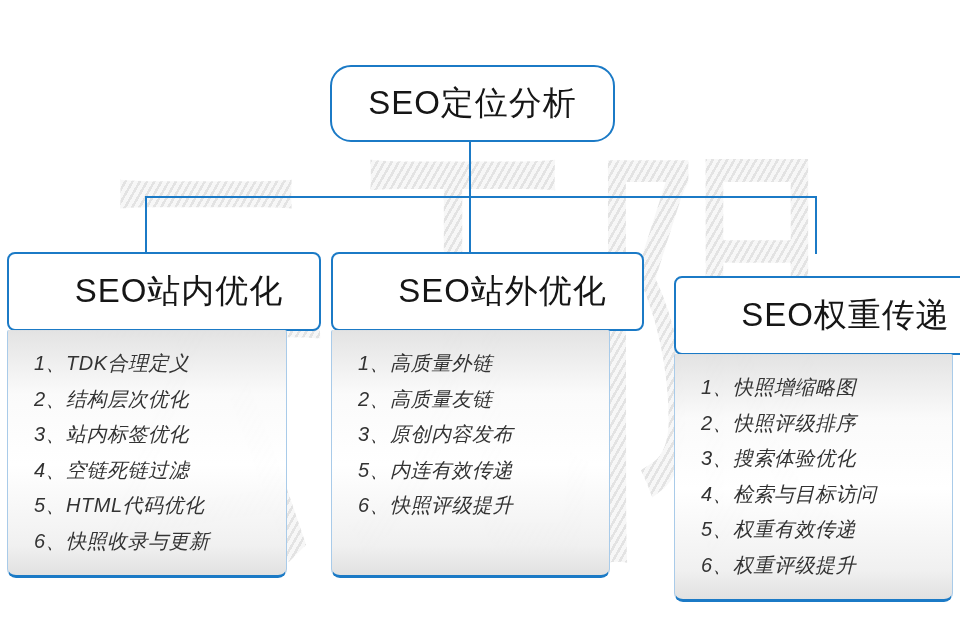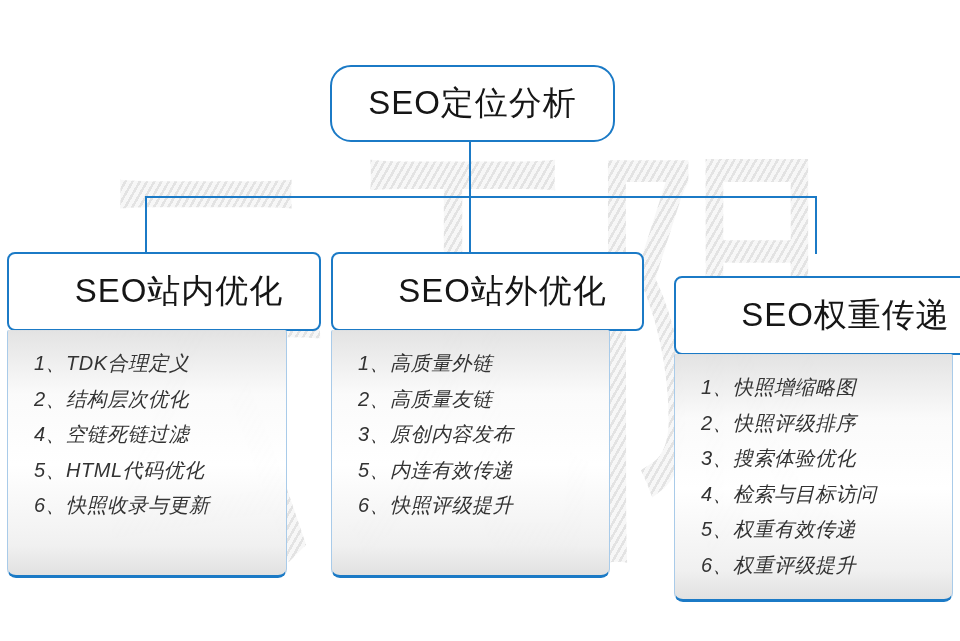--- a/index.html
+++ b/index.html
@@ -81,20 +81,21 @@
     <span>SEO定位分析</span>
   </div>
 
   <div id="col0">
     <div class="node col-header">
       <span>SEO站内优化</span>
     </div>
     <div class="col-panel">
       <div class="list-item">1、TDK合理定义</div>
       <div class="list-item">2、结构层次优化</div>
+      <div class="list-item">3、站内标签优化</div>
       <div class="list-item">4、空链死链过滤</div>
       <div class="list-item">5、HTML代码优化</div>
       <div class="list-item">6、快照收录与更新</div>
     </div>
   </div>
 
   <div id="col1">
     <div class="node col-header">
       <span>SEO站外优化</span>
     </div>

